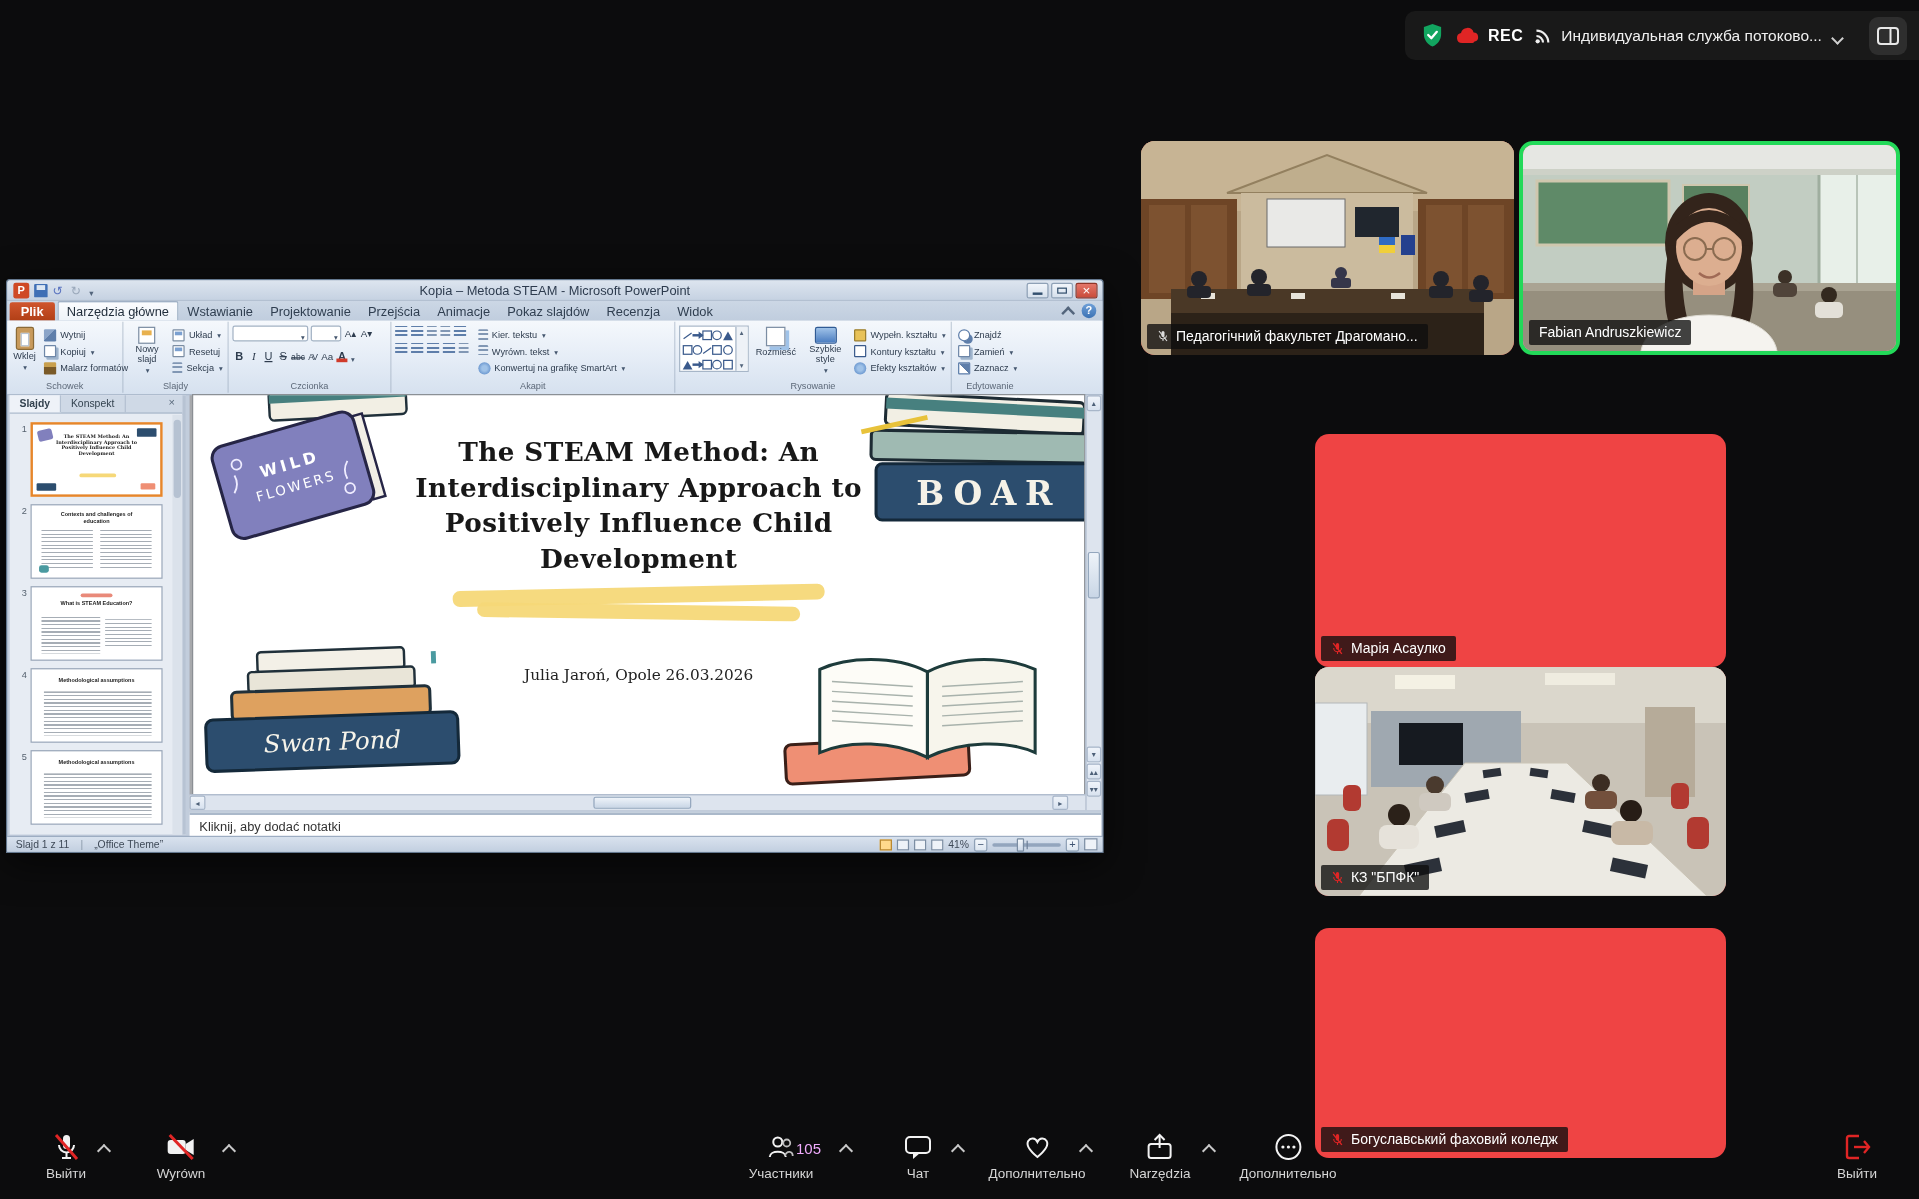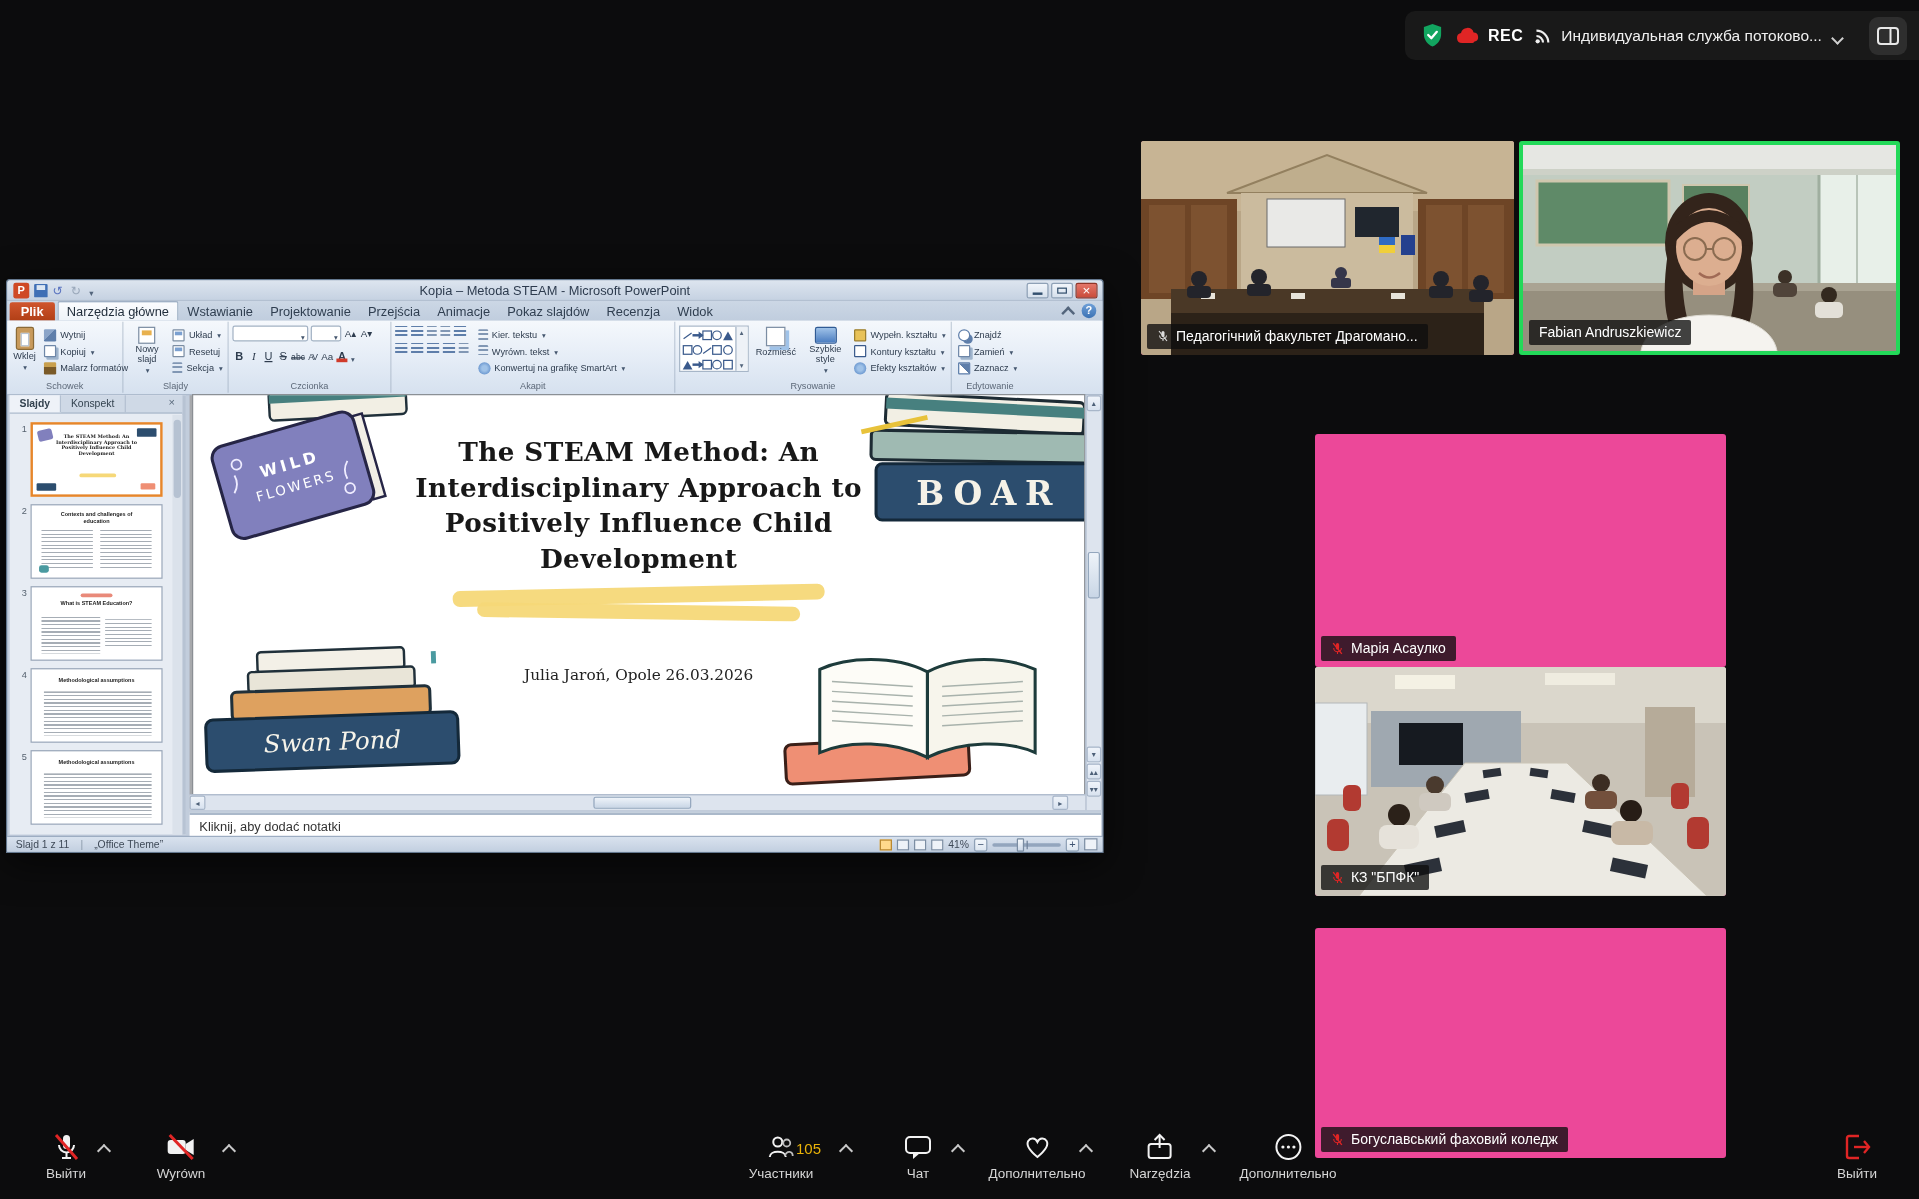--- a/index.html
+++ b/index.html
@@ -8,27 +8,27 @@
 
   
   .topbar{position:absolute;top:11px;right:0;width:514px;height:49px;background:#191919;border-radius:10px 0 0 10px;display:flex;align-items:center;gap:11px;padding:0 12px 0 16px;color:#ececec}
   .rec-wrap{display:flex;align-items:center;gap:7px;font-weight:bold;font-size:16px;letter-spacing:.5px;color:#fff}
   .stream-wrap{display:flex;align-items:flex-end;gap:9px;font-size:15.5px;color:#f0f0f0;white-space:nowrap}
   .caret-down{width:12px;height:12px;position:relative;flex:0 0 auto}
   .caret-down::before{content:"";position:absolute;left:2px;top:1px;width:7px;height:7px;border-right:2px solid #cfcfcf;border-bottom:2px solid #cfcfcf;transform:rotate(45deg)}
   .layout-btn{margin-left:auto;width:38px;height:38px;background:#2e2e2e;border-radius:9px;display:flex;align-items:center;justify-content:center}
 
   
-  .tile{position:absolute;background:#ec4899;overflow:hidden;border-radius:3px}
+  .tile{position:absolute;background:#ef4444;overflow:hidden;border-radius:14px}
   .tile-label{position:absolute;left:6px;bottom:6px;background:rgba(14,14,14,.78);color:#fff;font-size:14px;padding:4px 10px 5px;display:flex;align-items:center;gap:7px;border-radius:2px;white-space:nowrap;z-index:3}
 
   
   .toolbar{position:absolute;left:0;right:0;bottom:0;height:74px}
   .tb-item{position:absolute;top:7px;transform:translateX(-50%);display:flex;flex-direction:column;align-items:center;gap:4px;color:#d6d6d6;font-size:13.5px;white-space:nowrap}
-  .tb-item .count{position:absolute;top:8px;left:calc(50% + 15px);color:#eab308;font-size:15px}
+  .tb-item .count{position:absolute;top:8px;left:calc(50% + 15px);color:#f0abfc;font-size:15px}
   .chev-up{position:absolute;top:18px;transform:translateX(-50%);width:14px;height:12px}
   .chev-up::before{content:"";position:absolute;left:2px;top:3px;width:8px;height:8px;border-top:2px solid #c9c9c9;border-left:2px solid #c9c9c9;transform:rotate(45deg)}
 
   
   .ppt-outer{position:absolute;left:6px;top:279px;width:1098px;height:575px}
   .ppt{width:897px;height:469px;transform:scale(1.2237);transform-origin:0 0;background:#c2cddc;border:1px solid #64788f;border-radius:3px 3px 0 0;position:relative;box-shadow:0 8px 30px rgba(0,0,0,.6);font-family:"Liberation Sans",sans-serif}
   .tbar{height:17px;background:linear-gradient(#dde5ef,#c6d2e2);display:flex;align-items:center;position:relative;border-bottom:1px solid #b3c0d1;border-radius:3px 3px 0 0}
   .tbar-title{position:absolute;left:0;right:0;text-align:center;font-size:10.5px;color:#2d3b4e}
   .qat{display:flex;align-items:center;gap:4px;padding-left:5px;z-index:1}
   .ppt-logo{width:13px;height:13px;background:#cf4a26;border-radius:2px;color:#fff;font-size:9px;font-weight:bold;text-align:center;line-height:13px}

